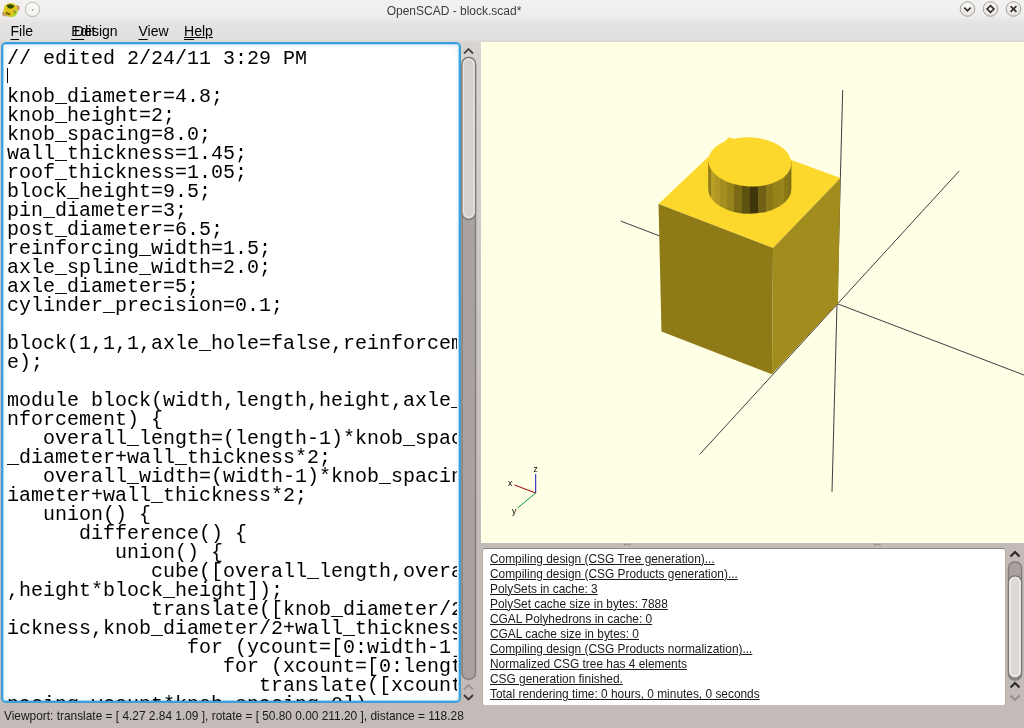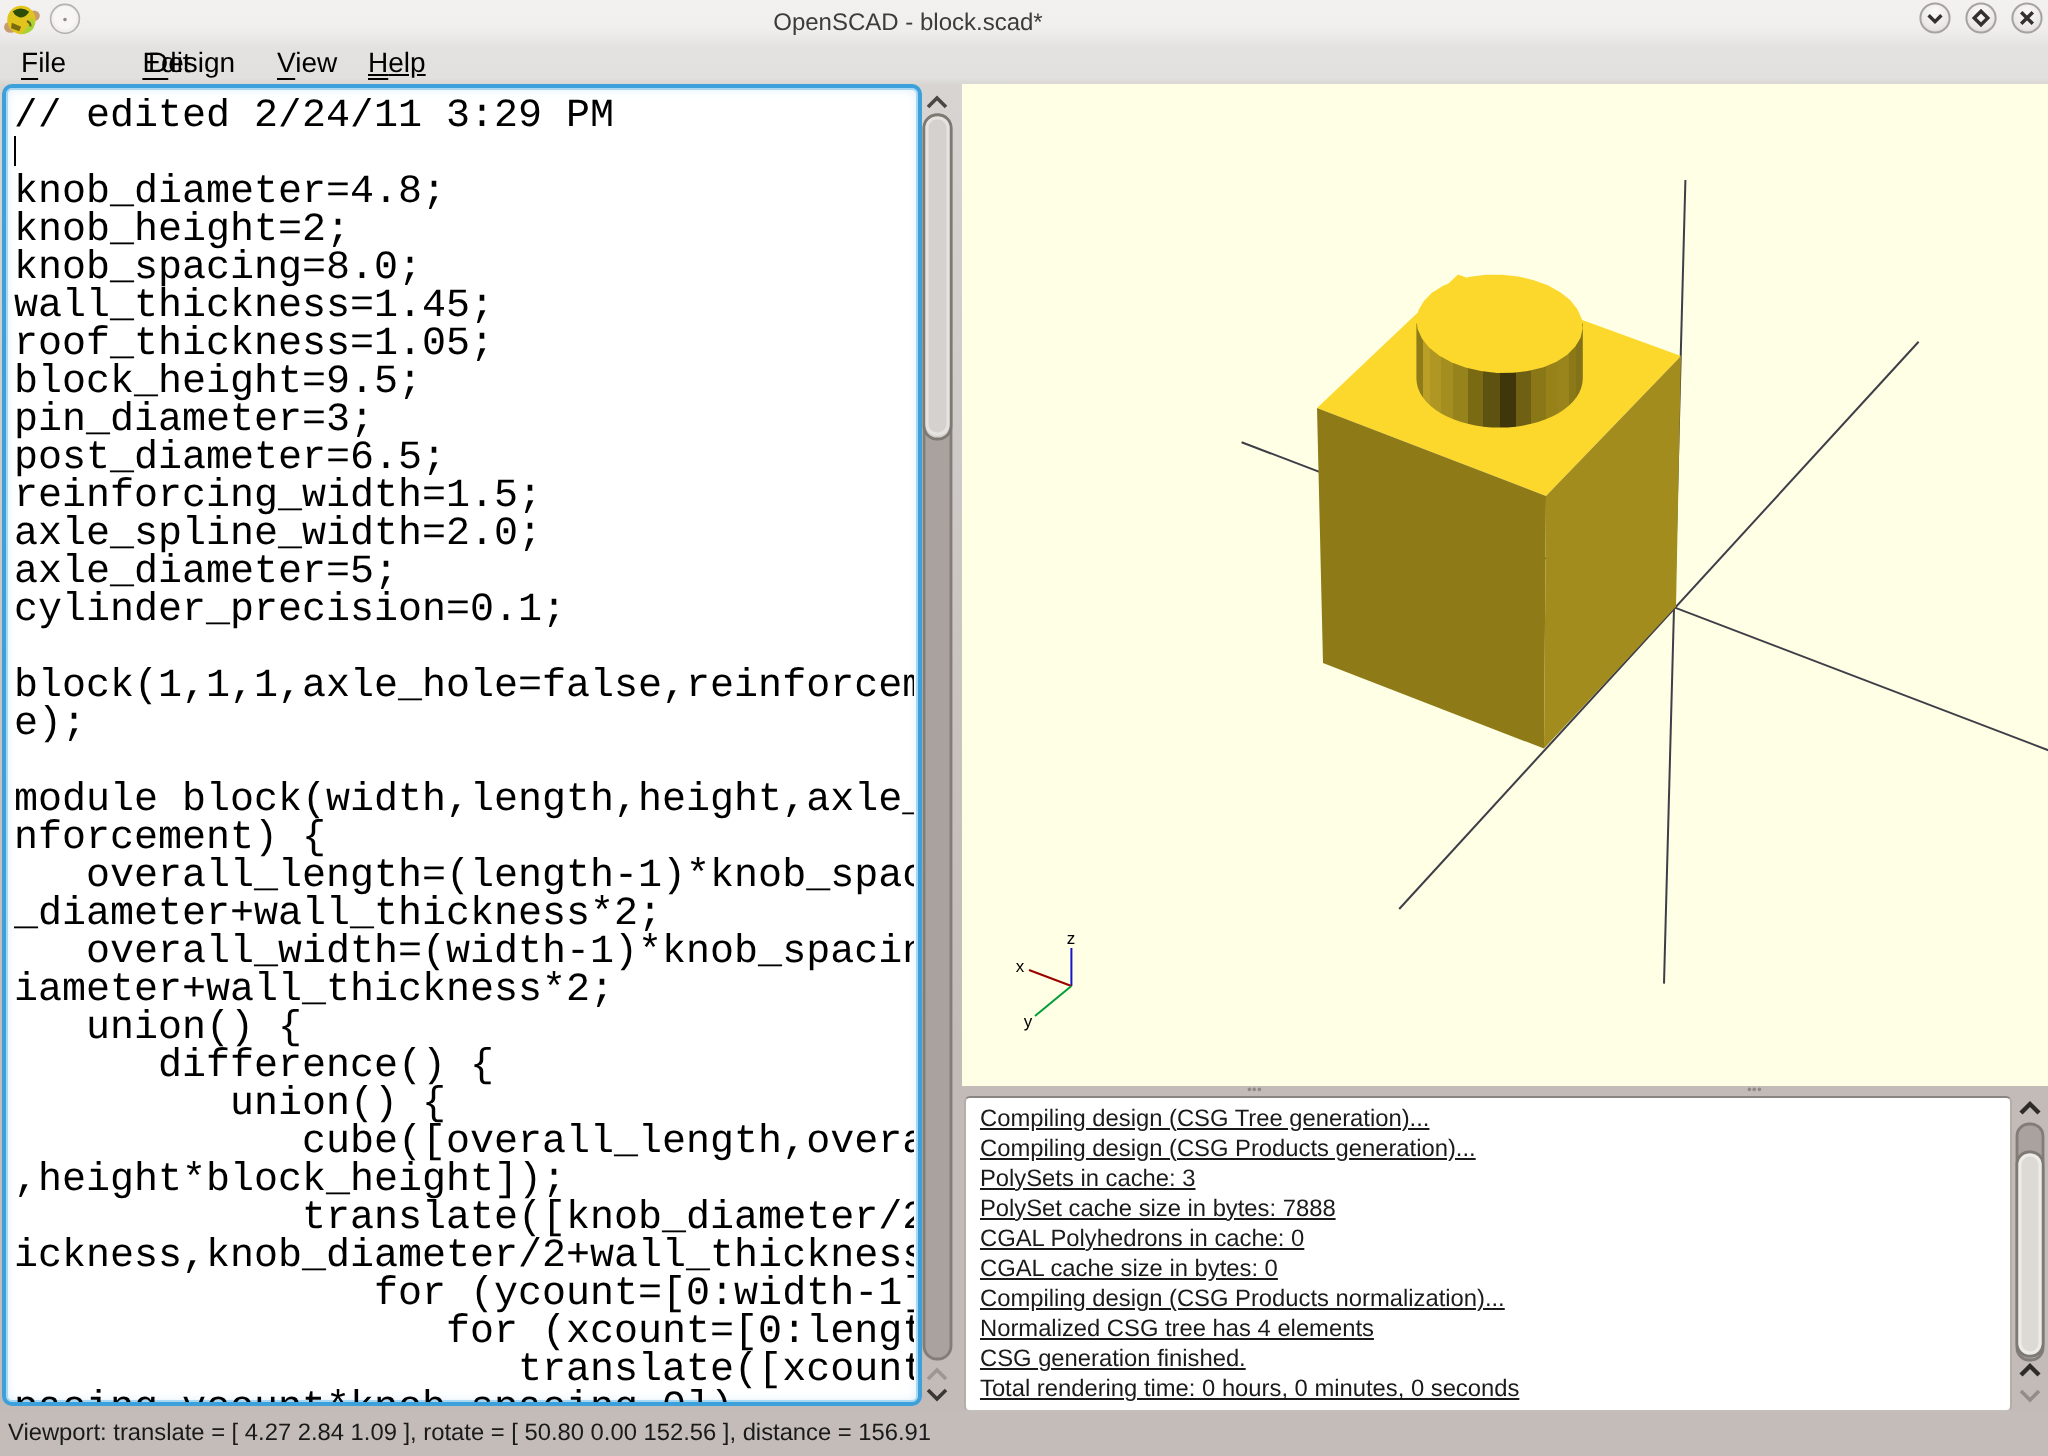--- a/index.html
+++ b/index.html
@@ -193,13 +193,13 @@
 <svg class="abs" style="left:1007px;top:548px" width="17" height="158" viewBox="0 0 17 158">
   <path d="M 3.5 8.5 L 8 4 L 12.5 8.5" fill="none" stroke="#2E2B29" stroke-width="2.2"></path>
   <rect x="1.5" y="14" width="13" height="118" rx="6" fill="#A9A29E" stroke="#827D78" stroke-width="1.4"></rect>
   <rect x="1.5" y="28" width="13" height="102" rx="6" fill="#DDD9D5" stroke="#7E7973" stroke-width="1.4"></rect>
   <rect x="3" y="29.5" width="10" height="99" rx="5" fill="none" stroke="#EEECEA" stroke-width="1.5"></rect>
   <path d="M 3.5 139.5 L 8 135 L 12.5 139.5" fill="none" stroke="#2E2B29" stroke-width="2.2"></path>
   <path d="M 3.5 147.5 L 8 152 L 12.5 147.5" fill="none" stroke="#928D88" stroke-width="1.8"></path>
 </svg>
 
 <div id="statusbar" class="abs"></div>
-<div id="statustext" class="abs">Viewport: translate = [ 4.27 2.84 1.09 ], rotate = [ 50.80 0.00 152.56 ], distance = 156.91</div>
+<div id="statustext" class="abs">Viewport: translate = [ 4.27 2.84 1.09 ], rotate = [ 50.80 0.00 211.20 ], distance = 118.28</div>
 
 </body></html>

